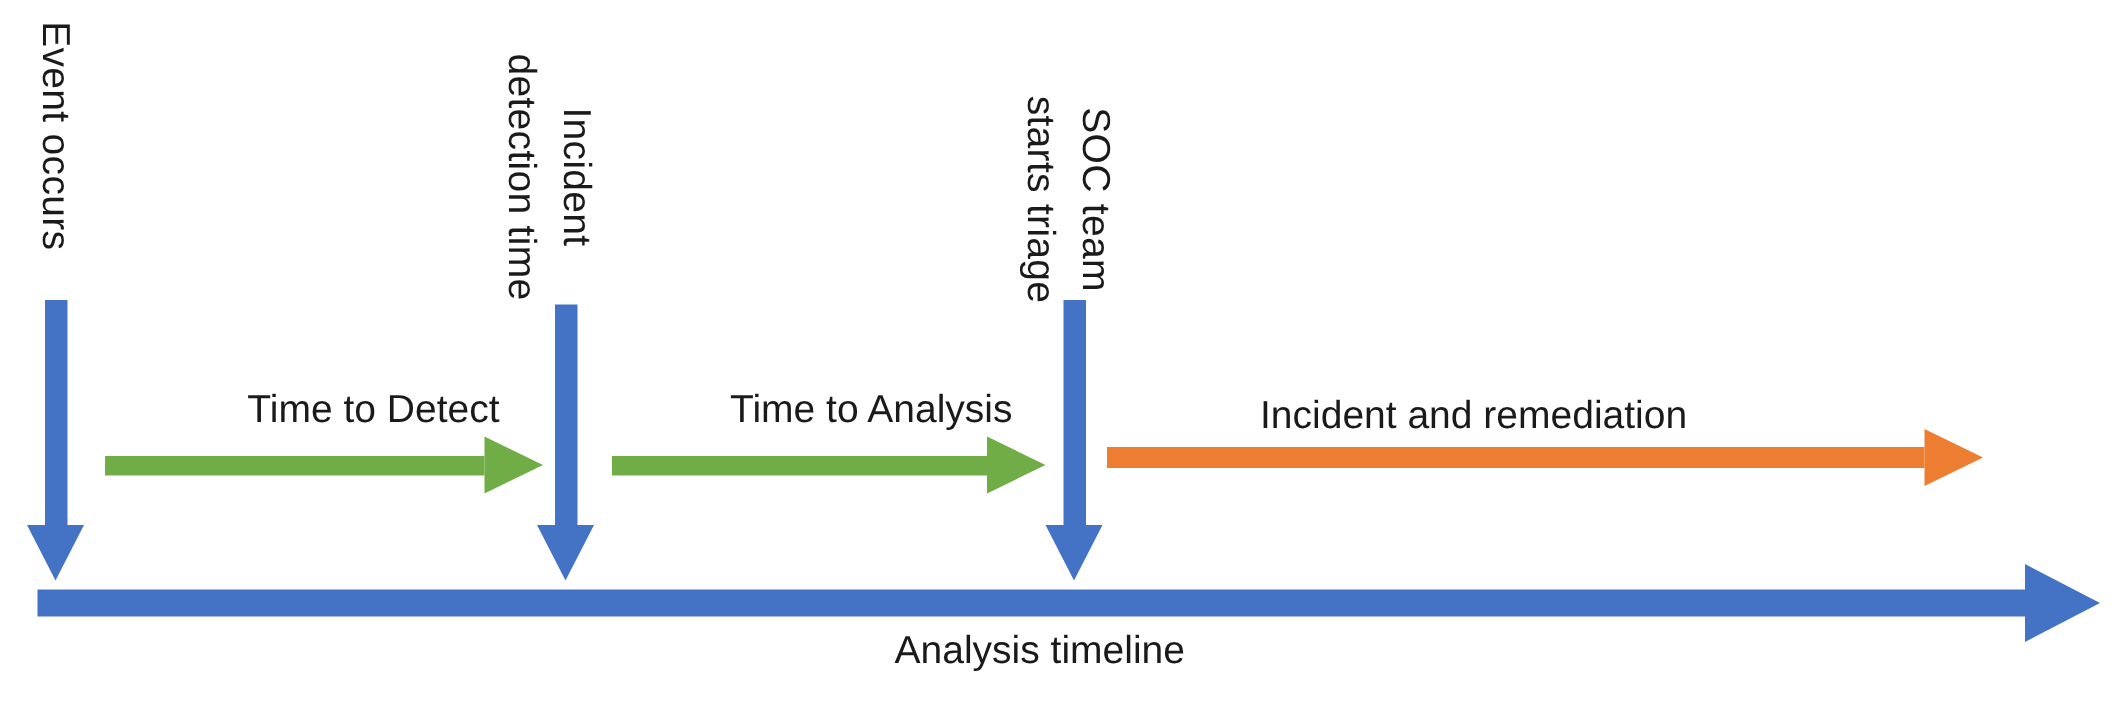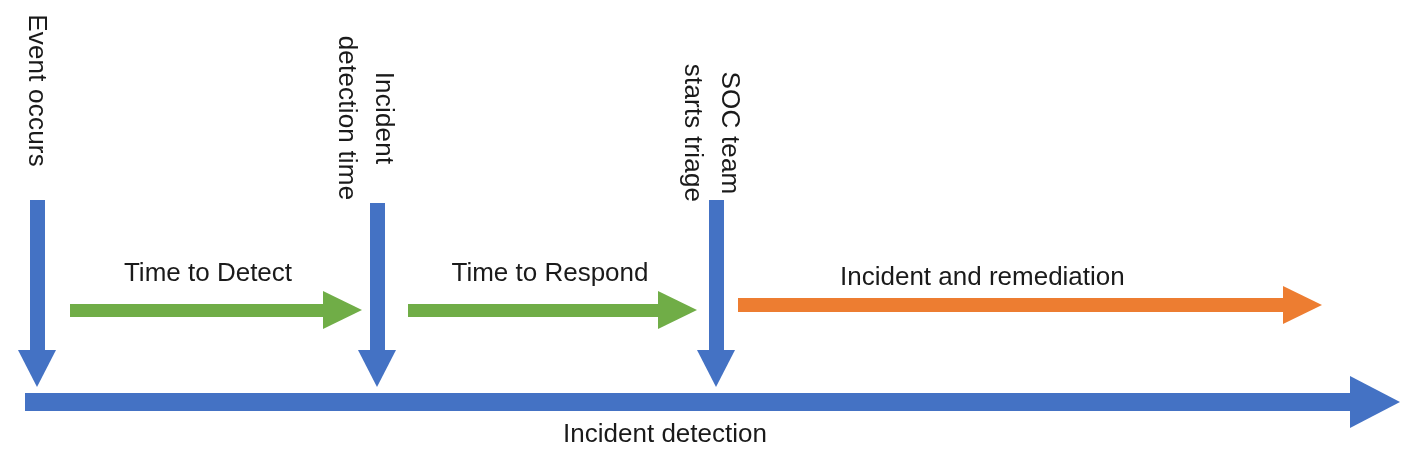--- a/index.html
+++ b/index.html
@@ -18,21 +18,21 @@
     transform-origin: center center;
     text-align: center;
     font-size: 26px;
     line-height: 37px;
     white-space: pre-line;
     letter-spacing: 0.2px;
   }
   
   .hlabel {
     position: absolute;
-    text-align: center;
+    text-align: right;
     font-size: 26px;
     line-height: 30px;
     white-space: nowrap;
   }
   .shaft { position: absolute; }
   .head { position: absolute; width: 0; height: 0; }
   
   .head-down {
     border-left: 19px solid transparent;
     border-right: 19px solid transparent;
@@ -77,21 +77,21 @@
     <div class="head head-down" style="left: 358px; top: 350px; border-top-color: rgb(68, 114, 196);"></div>
   </div>
 
   <div>
     <div class="shaft" style="left: 709px; top: 200px; width: 15px; height: 150px; background: rgb(68, 114, 196);"></div>
     <div class="head head-down" style="left: 697px; top: 350px; border-top-color: rgb(68, 114, 196);"></div>
   </div>
 
   <div class="hlabel" style="left: 83px; top: 257px; width: 250px; color: rgb(26, 26, 26);">Time to Detect</div>
 
-  <div class="hlabel" style="left: 425px; top: 257px; width: 250px; color: rgb(26, 26, 26);">Time to Respond</div>
+  <div class="hlabel" style="left: 425px; top: 257px; width: 250px; color: rgb(26, 26, 26);">Time to Analysis</div>
 
   <div class="hlabel" style="left: 840px; top: 261px; width: 280px; color: rgb(26, 26, 26);">Incident and remediation</div>
 
   <div>
     <div class="shaft" style="left: 70px; top: 304px; width: 253px; height: 13px; background: rgb(112, 173, 71);"></div>
     <div class="head head-right" style="left: 323px; top: 291px; border-left-color: rgb(112, 173, 71);"></div>
   </div>
 
   <div>
     <div class="shaft" style="left: 408px; top: 304px; width: 250px; height: 13px; background: rgb(112, 173, 71);"></div>
@@ -101,15 +101,15 @@
   <div>
     <div class="shaft" style="left: 738px; top: 298px; width: 545px; height: 14px; background: rgb(237, 125, 49);"></div>
     <div class="head head-right" style="left: 1283px; top: 286px; border-left-color: rgb(237, 125, 49);"></div>
   </div>
 
   <div>
     <div class="shaft" style="left: 25px; top: 393px; width: 1325px; height: 18px; background: rgb(68, 114, 196);"></div>
     <div class="head head-right-big" style="left: 1350px; top: 376px; border-left-color: rgb(68, 114, 196);"></div>
   </div>
 
-  <div class="hlabel" style="left: 540px; top: 418px; width: 250px; color: rgb(26, 26, 26);">Incident detection</div>
+  <div class="hlabel" style="left: 540px; top: 418px; width: 250px; color: rgb(26, 26, 26);">Analysis timeline</div>
 
 </div>
 
 </body></html>

